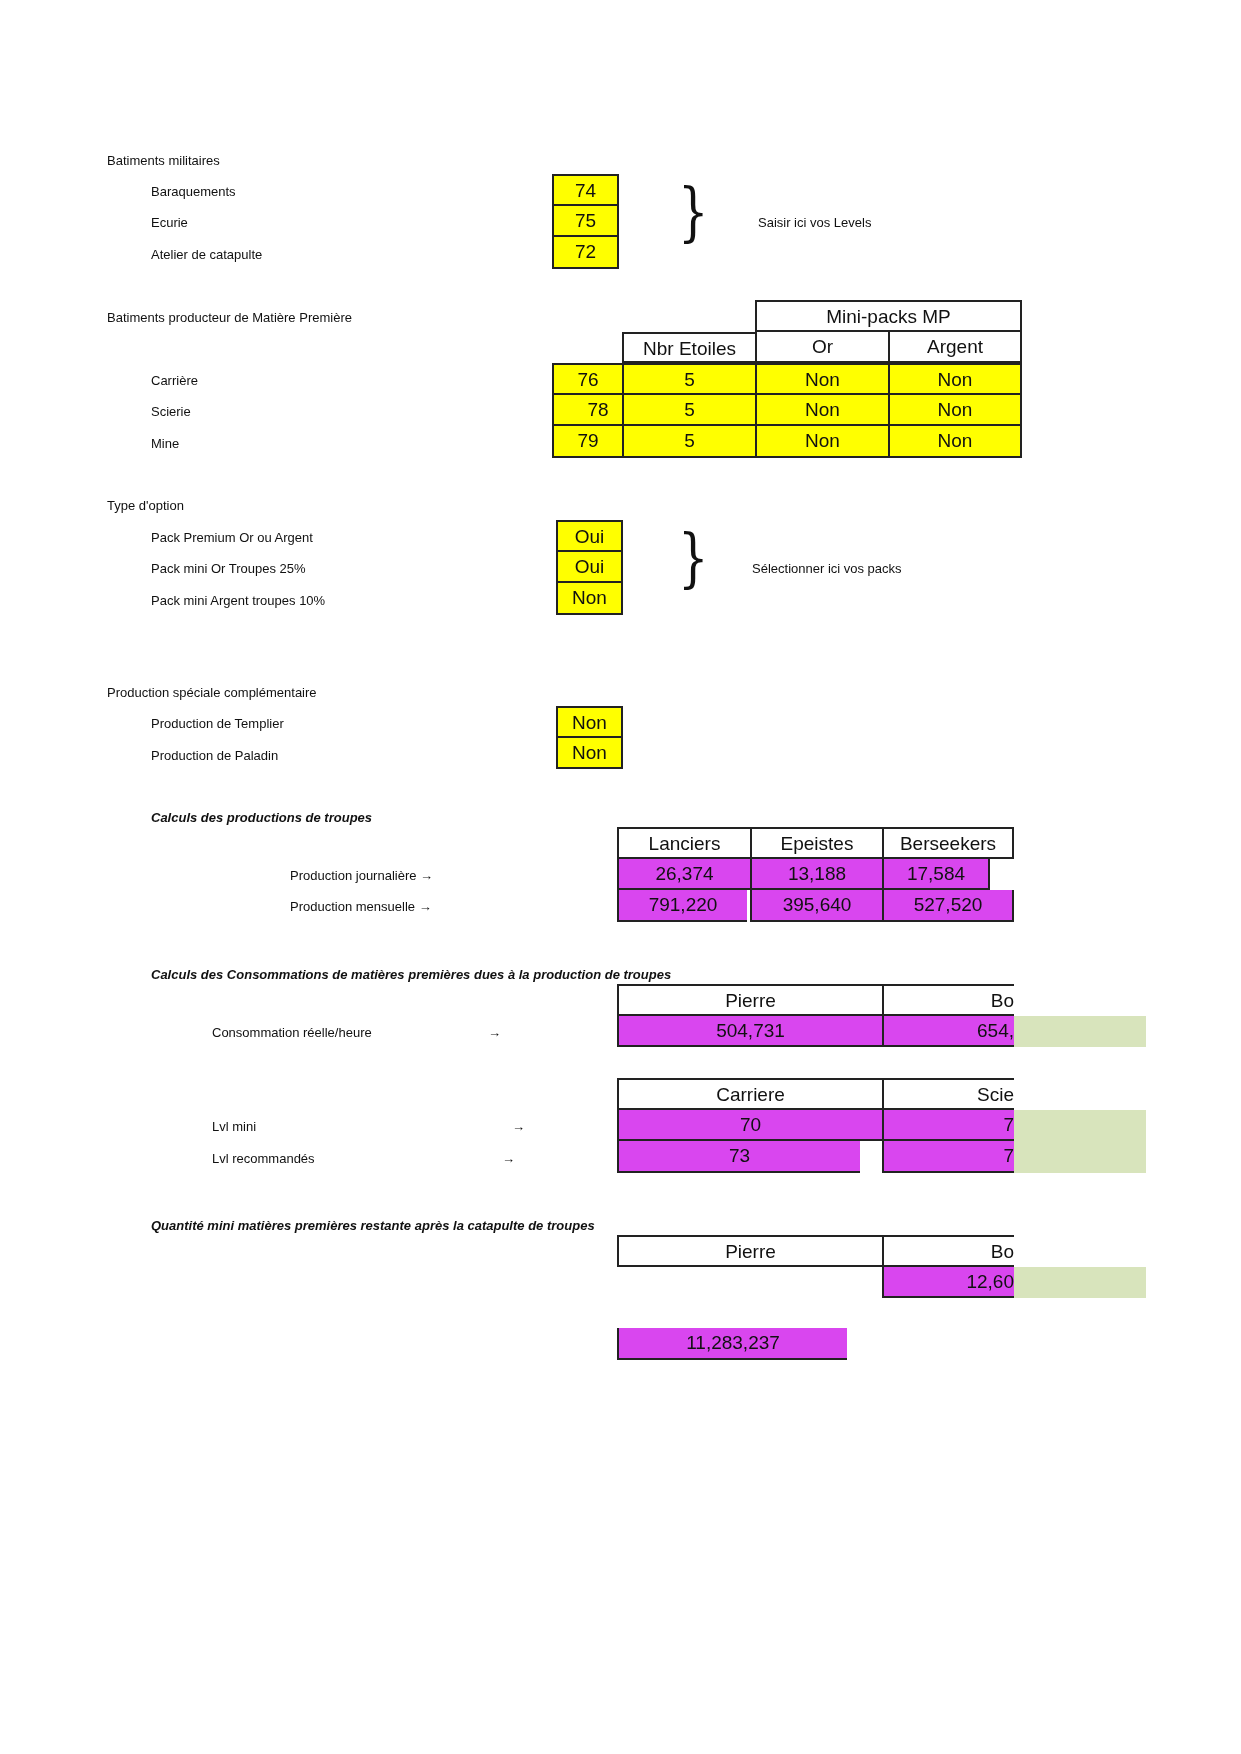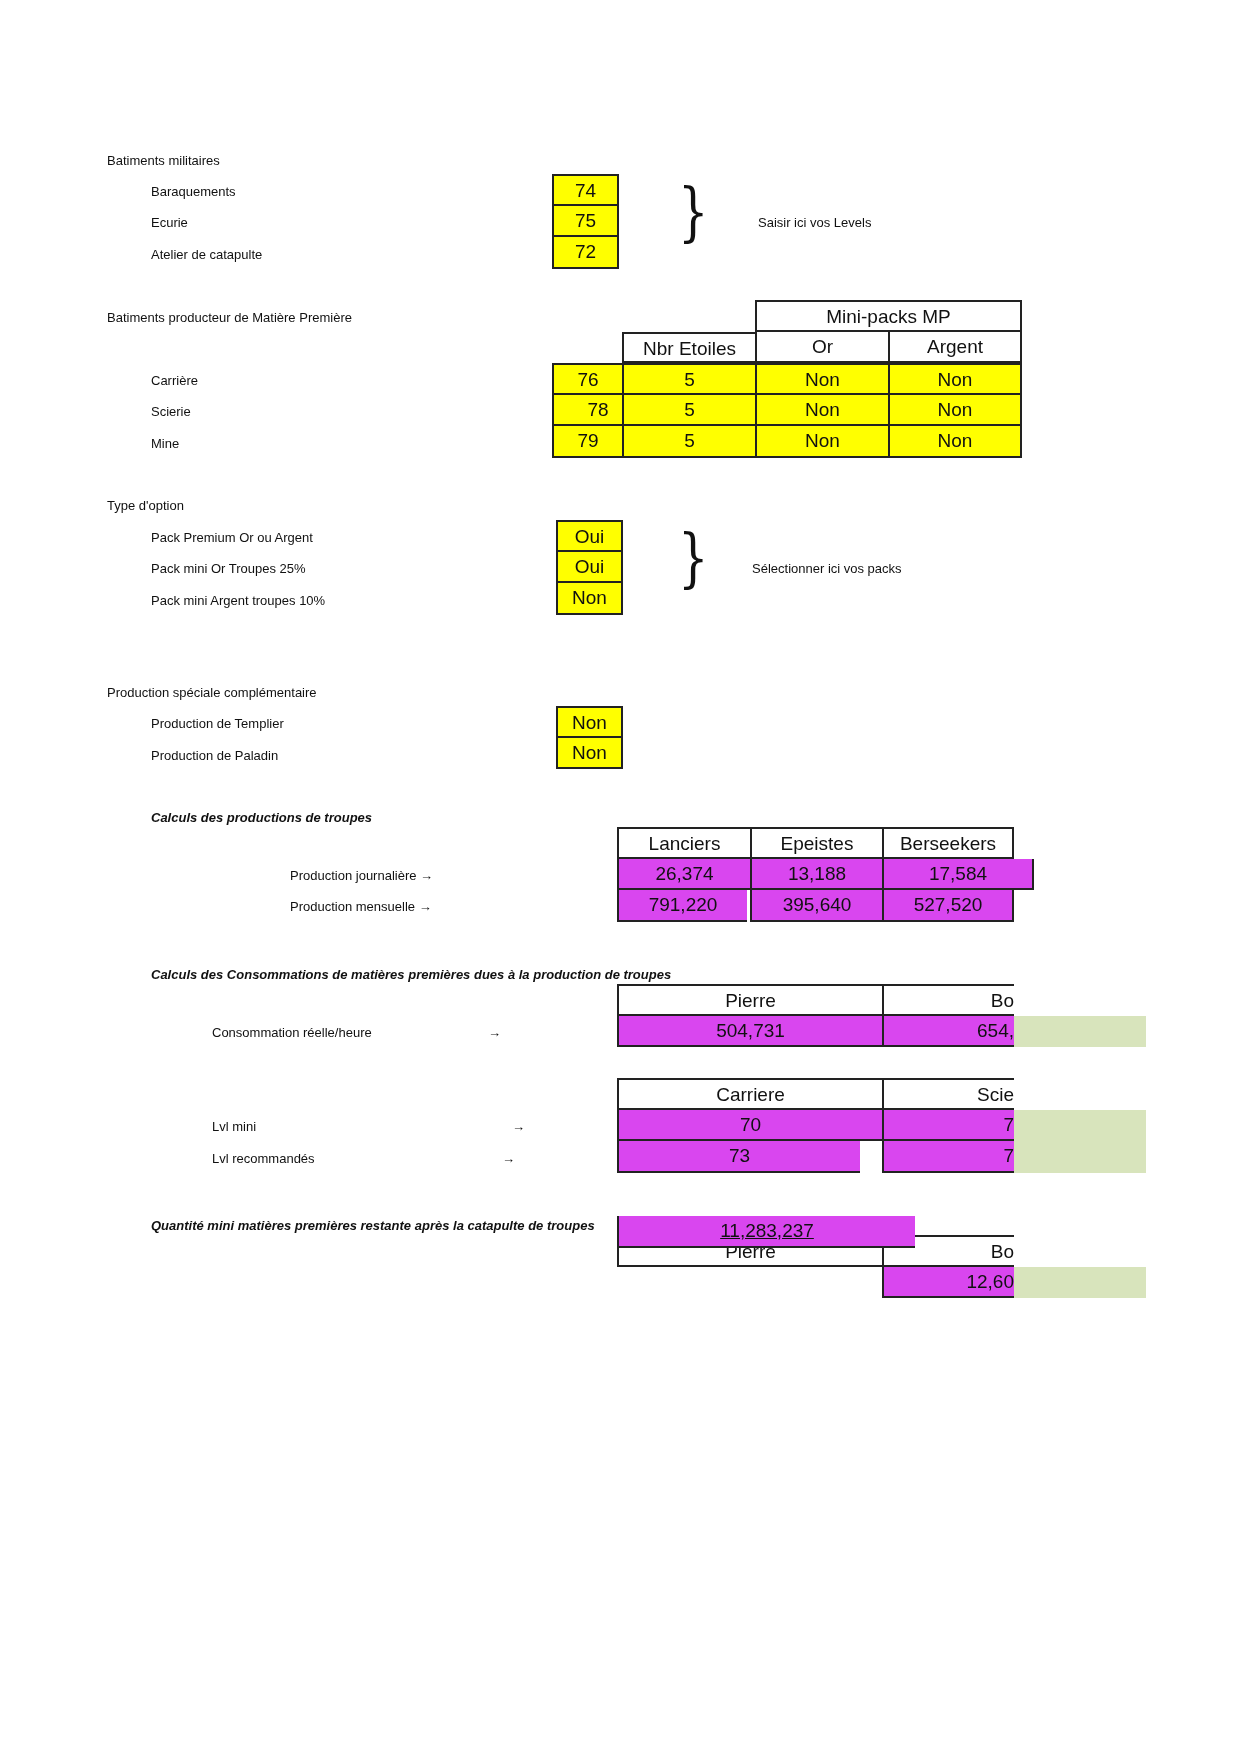--- a/index.html
+++ b/index.html
@@ -80,21 +80,21 @@
 
 <div class="t bi" style="left:151px;top:802px;">Calculs des productions de troupes</div>
 
 <div class="cell bt bl bb" style="left:617px;top:827px;width:133px;">Lanciers</div>
 <div class="cell bt bl bb" style="left:750px;top:827px;width:132px;">Epeistes</div>
 <div class="cell bt bl br bb" style="left:882px;top:827px;width:132px;">Berseekers</div>
 
 <div class="t" style="left:290px;top:860px;">Production journalière →</div>
 <div class="cell g bl bb" style="left:617px;top:858.5px;width:133px;">26,374</div>
 <div class="cell g bl bb" style="left:750px;top:858.5px;width:132px;">13,188</div>
-<div class="cell g bl br bb" style="left:882px;top:858.5px;width:152px;">17,584</div>
+<div class="cell g bl br bb" style="left:882px;top:858.5px;width:108px;">17,584</div>
 
 <div class="t" style="left:290px;top:891px;">Production mensuelle  →</div>
 <div class="cell g bl bb" style="left:617px;top:890px;width:130px;">791,220</div>
 <div class="cell g bl bb" style="left:750px;top:890px;width:132px;">395,640</div>
 <div class="cell g bl br bb" style="left:882px;top:890px;width:132px;">527,520</div>
 
 <div class="t bi" style="left:151px;top:959px;">Calculs des Consommations de matières premières dues à la production de troupes</div>
 
 <div class="cell bt bl bb" style="left:617px;top:984px;width:265px;">Pierre</div>
 <div class="cell bt bl bb clip-r" style="left:882px;top:984px;width:132px;">Bo</div>
@@ -119,14 +119,14 @@
 <div class="greenbar" style="left:1014px;top:1141px;width:132px;"></div>
 <div class="cell g bl bb" style="left:617px;top:1141px;width:243px;">73</div>
 <div class="cell g bl bb clip-r" style="left:882px;top:1141px;width:132px;">7</div>
 
 <div class="t bi" style="left:151px;top:1210px;">Quantité mini matières premières restante après la catapulte de troupes</div>
 
 <div class="cell bt bl bb" style="left:617px;top:1235px;width:265px;">Pierre</div>
 <div class="cell bt bl bb clip-r" style="left:882px;top:1235px;width:132px;">Bo</div>
 
 <div class="greenbar" style="left:1014px;top:1266.5px;width:132px;"></div>
-<div class="cell g bl bb" style="left:617px;top:1216px;width:298px;text-decoration:underline;">11,283,237</div>
+<div class="cell g bl bb" style="left:617px;top:1328px;width:230px;">11,283,237</div>
 <div class="cell g bl bb clip-r" style="left:882px;top:1266.5px;width:132px;">12,60</div>
 
 </body></html>

